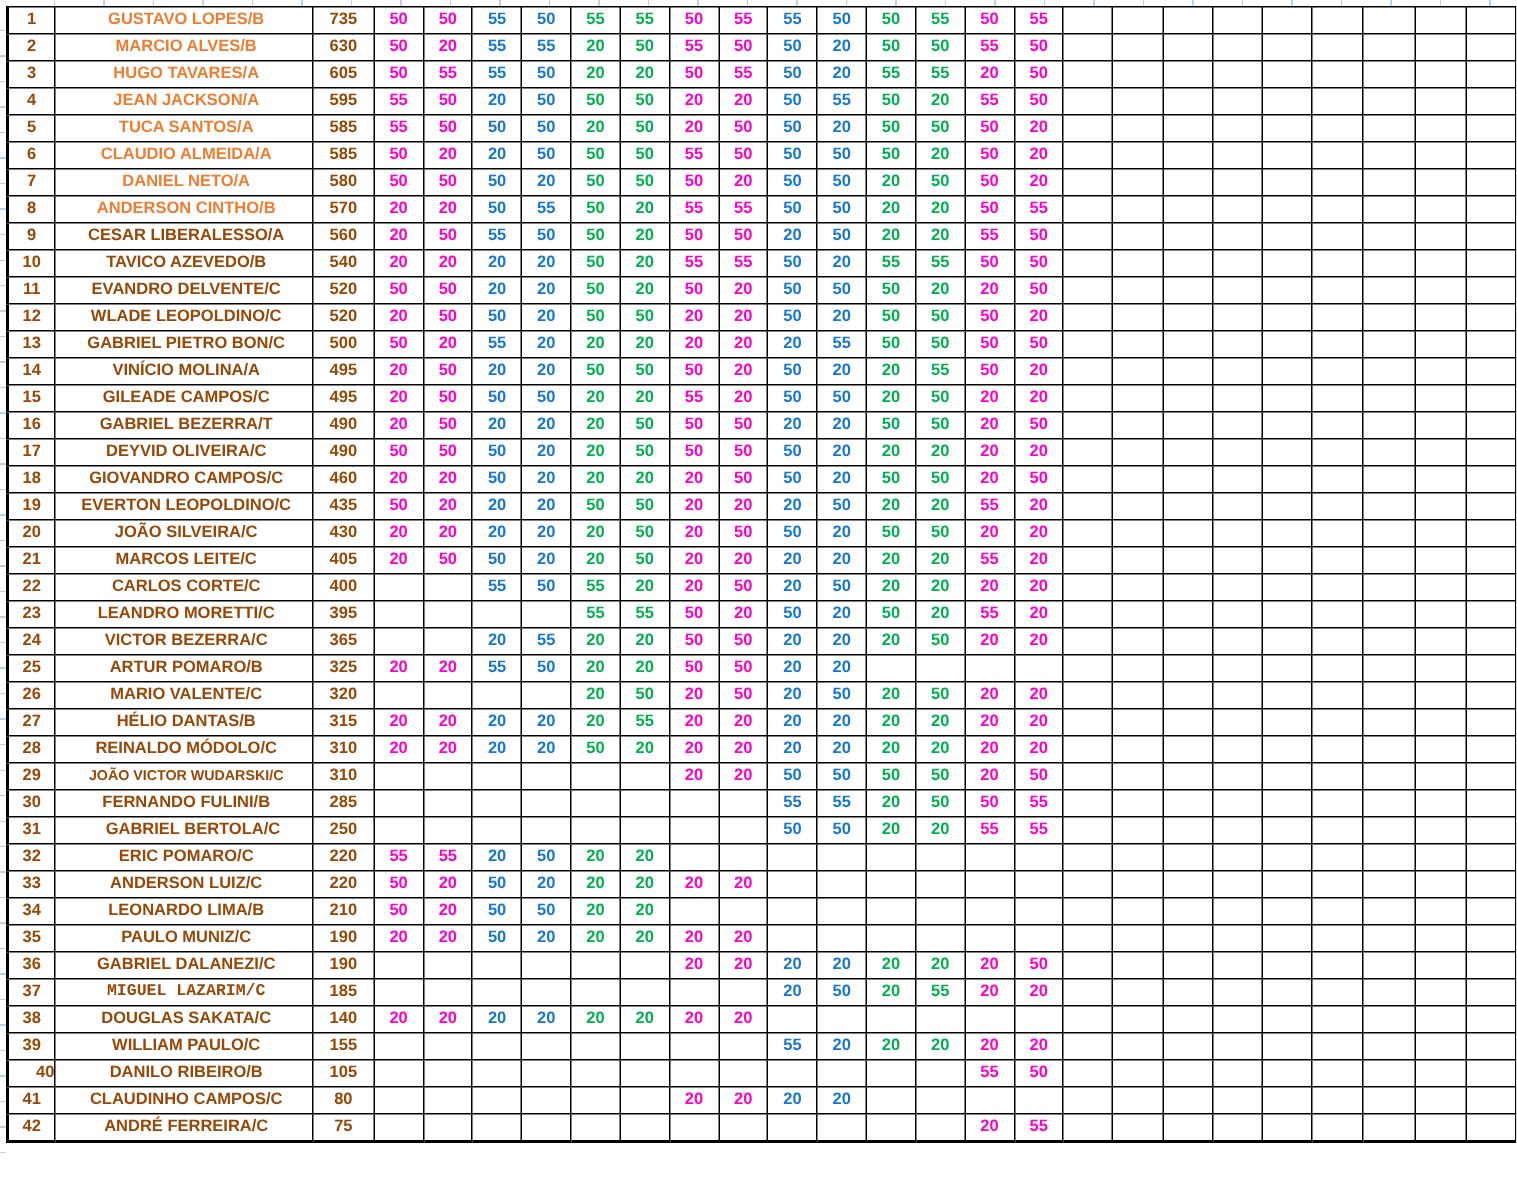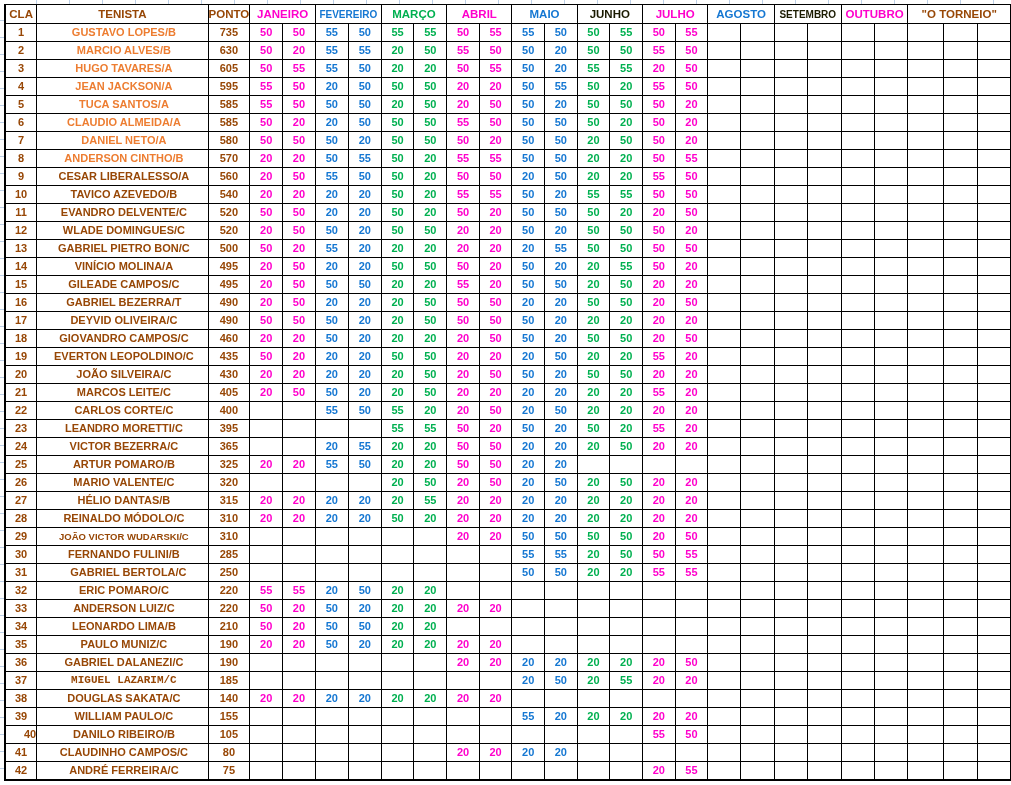--- a/index.html
+++ b/index.html
@@ -69,36 +69,20 @@
         <col style="width:34px">
         <col style="width:33px">
         <col style="width:34px">
       <col style="width:33px">
         <col style="width:34px">
       <col style="width:36px">
         <col style="width:34px">
         <col style="width:33px">
     </colgroup>
     <thead>
-      <tr id="header-row">
-        <th class="h" style="color: rgb(151, 71, 6);">CLA</th>
-        <th class="h" style="color: rgb(151, 71, 6);">TENISTA</th>
-        <th class="h" style="color: rgb(151, 71, 6);">PONTO</th>
-        <th colspan="2" class="h" style="color: rgb(255, 0, 204);">JANEIRO</th>
-          <th colspan="2" class="h small" style="color: rgb(21, 119, 210);">FEVEREIRO</th>
-          <th colspan="2" class="h" style="color: rgb(0, 176, 80);">MARÇO</th>
-          <th colspan="2" class="h" style="color: rgb(255, 0, 204);">ABRIL</th>
-          <th colspan="2" class="h" style="color: rgb(21, 119, 210);">MAIO</th>
-          <th colspan="2" class="h" style="color: rgb(26, 26, 0);">JUNHO</th>
-          <th colspan="2" class="h" style="color: rgb(255, 0, 204);">JULHO</th>
-          <th colspan="2" class="h" style="color: rgb(21, 119, 210);">AGOSTO</th>
-          <th colspan="2" class="h small" style="color: rgb(26, 26, 0);">SETEMBRO</th>
-          <th colspan="2" class="h" style="color: rgb(255, 0, 204);">OUTUBRO</th>
-          <th class="h" colspan="3" id="torneio-th" style="color: rgb(151, 71, 6);">"O TORNEIO"</th>
-      </tr>
     </thead>
     <tbody id="ranking-rows">
         <tr>
           <td class="rank" style="color: rgb(151, 71, 6);">1</td>
           <td class="name" style="color: rgb(237, 125, 49);">GUSTAVO LOPES/B</td>
           <td class="pts" style="color: rgb(151, 71, 6);">735</td>
           <td class="val" style="color: rgb(255, 0, 204);">50</td>
           <td class="val" style="color: rgb(255, 0, 204);">50</td>
           <td class="val" style="color: rgb(21, 119, 210);">55</td>
           <td class="val" style="color: rgb(21, 119, 210);">50</td>
@@ -397,21 +381,21 @@
           <td class="val"></td>
           <td class="val"></td>
           <td class="val"></td>
           <td class="val"></td>
           <td class="val"></td>
           <td class="val"></td>
           <td class="val"></td>
         </tr>
         <tr>
           <td class="rank" style="color: rgb(151, 71, 6);">12</td>
-          <td class="name" style="color: rgb(151, 71, 6);">WLADE DOMINGUES/C</td>
+          <td class="name" style="color: rgb(151, 71, 6);">WLADE LEOPOLDINO/C</td>
           <td class="pts" style="color: rgb(151, 71, 6);">520</td>
           <td class="val" style="color: rgb(255, 0, 204);">20</td>
           <td class="val" style="color: rgb(255, 0, 204);">50</td>
           <td class="val" style="color: rgb(21, 119, 210);">50</td>
           <td class="val" style="color: rgb(21, 119, 210);">20</td>
           <td class="val" style="color: rgb(0, 176, 80);">50</td>
           <td class="val" style="color: rgb(0, 176, 80);">50</td>
           <td class="val" style="color: rgb(255, 0, 204);">20</td>
           <td class="val" style="color: rgb(255, 0, 204);">20</td>
           <td class="val" style="color: rgb(21, 119, 210);">50</td>

